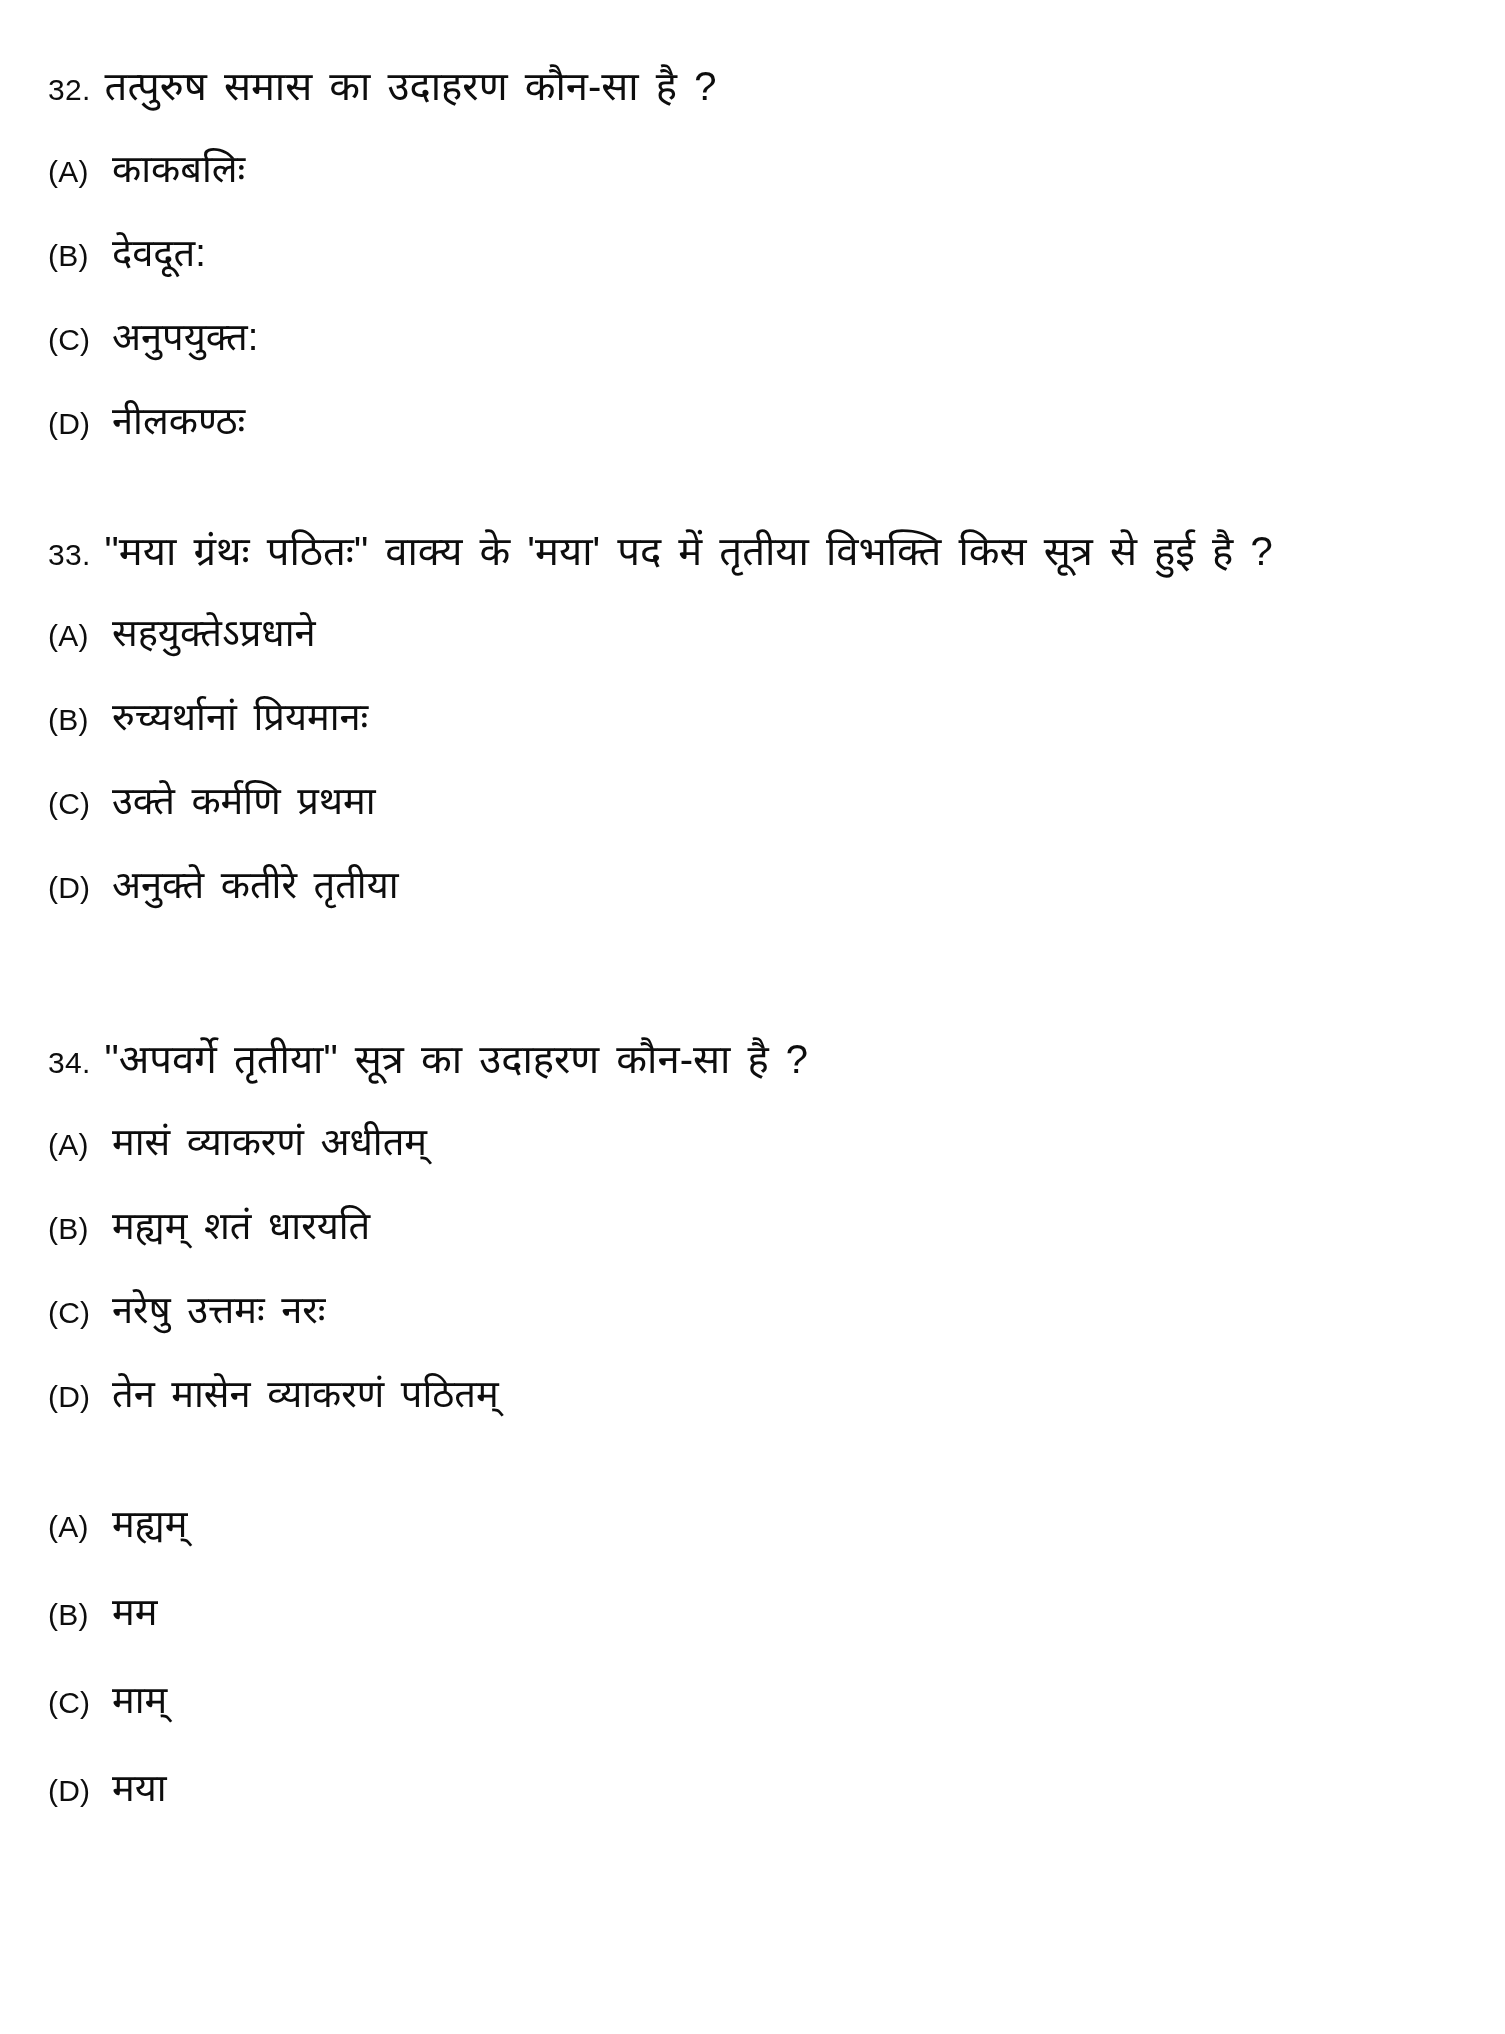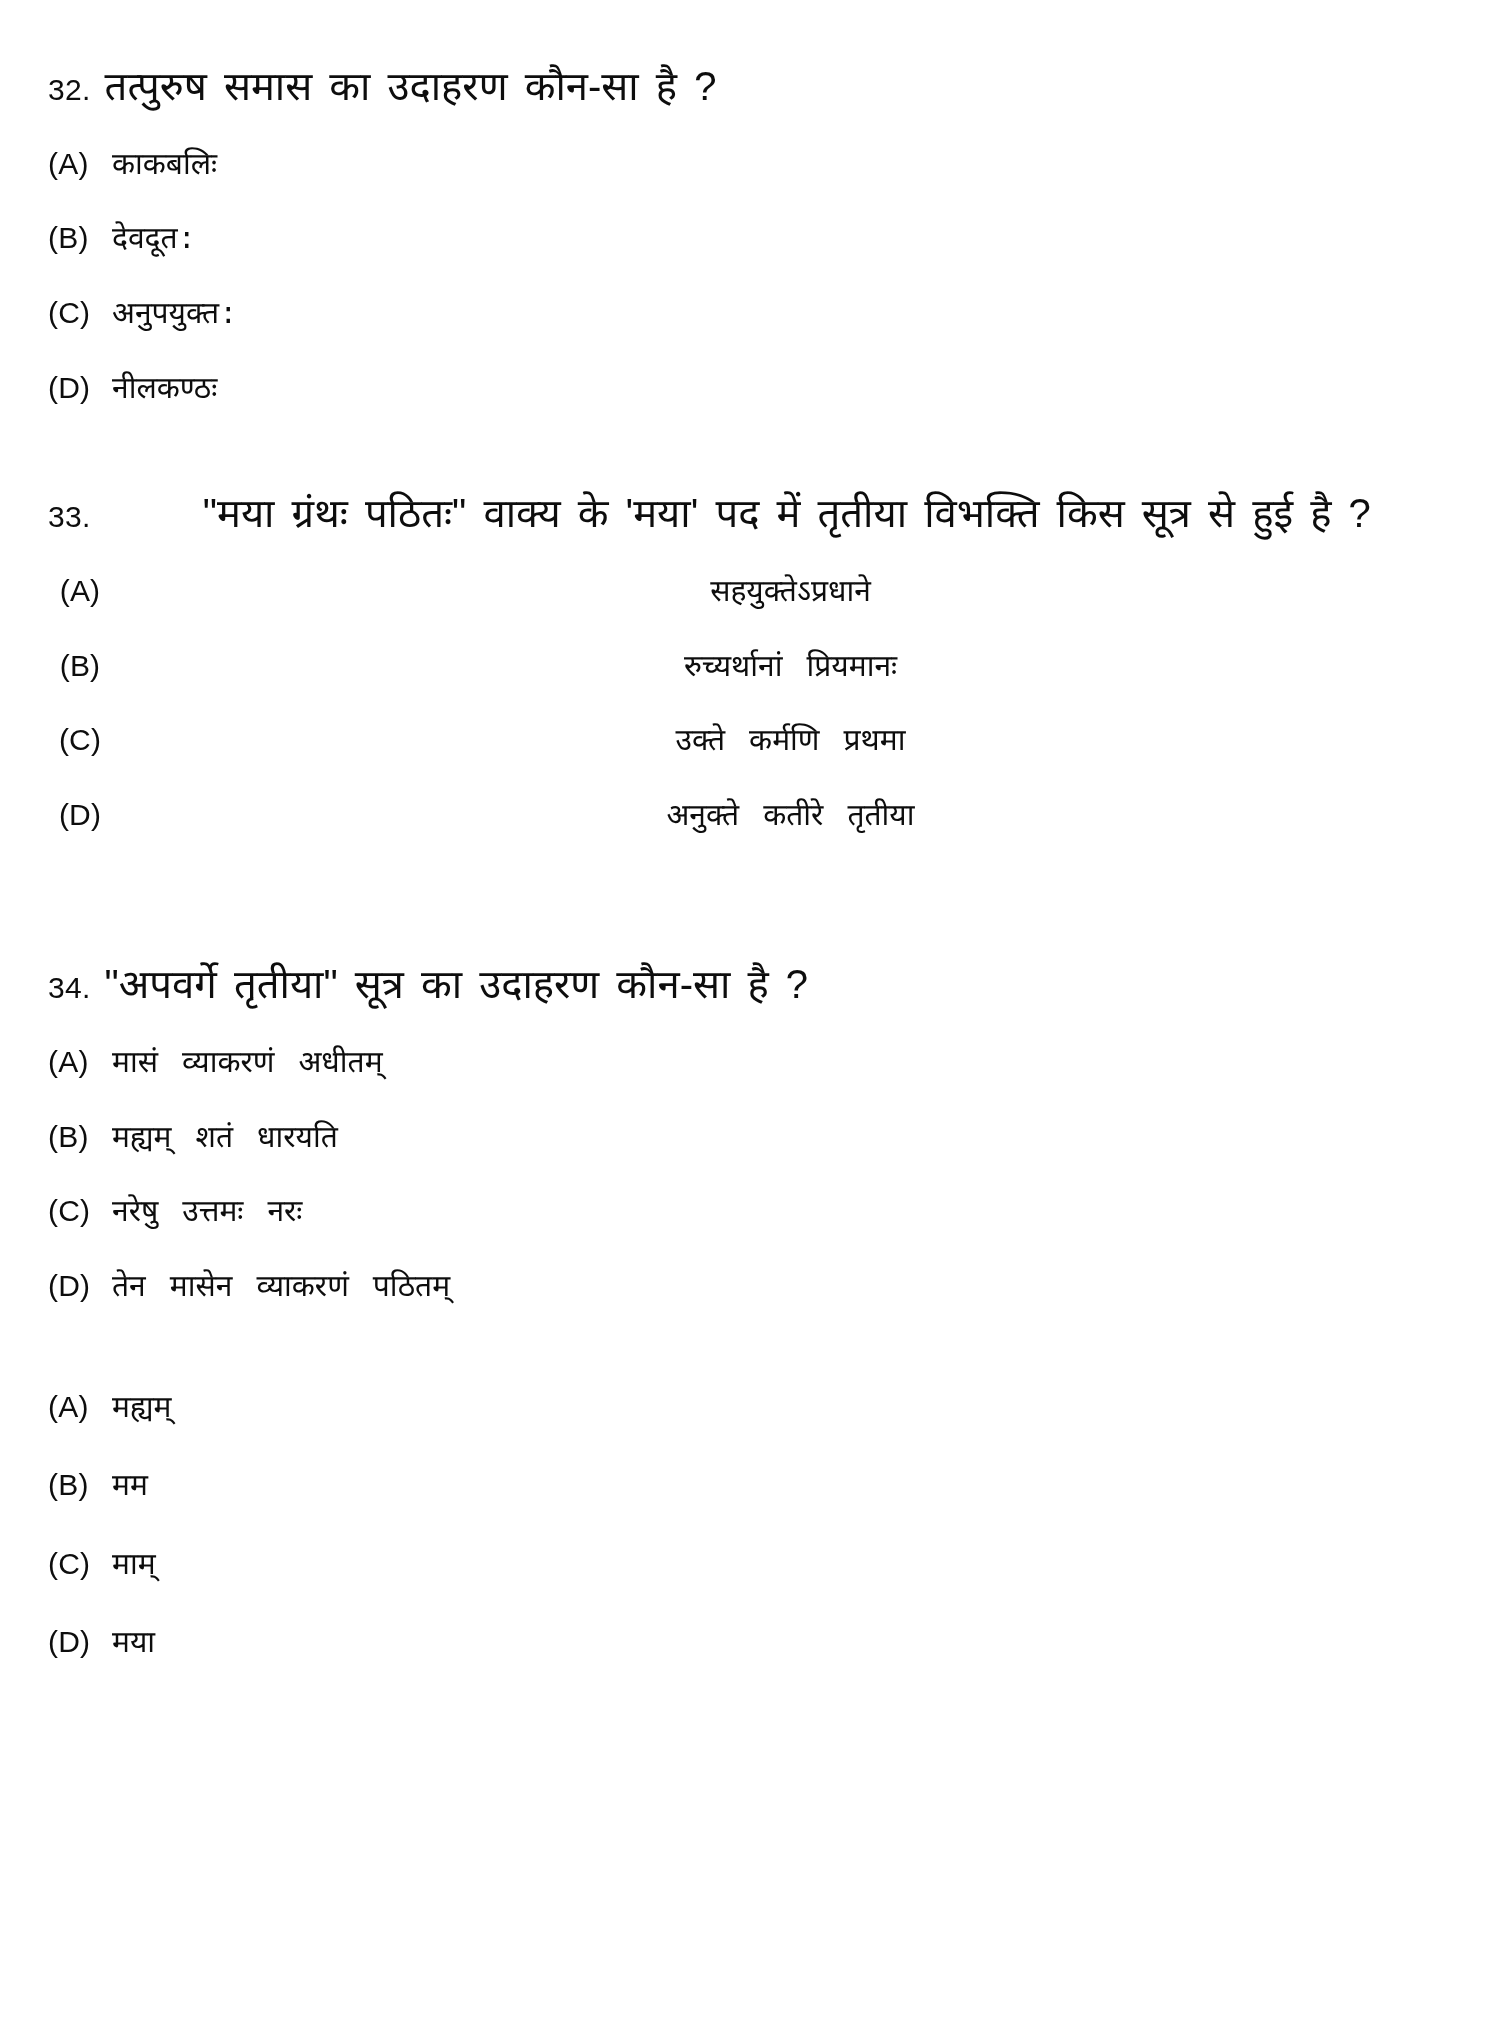--- a/index.html
+++ b/index.html
@@ -52,27 +52,26 @@
   }
   .opt-label {
     flex: 0 0 auto;
     width: 64px;
     font-size: 30px;
     line-height: 1.42;
     letter-spacing: 0.2px;
   }
   .opt-text {
     flex: 1 1 auto;
-    font-size: 30px;
+    font-size: 38px;
     line-height: 1.42;
     word-spacing: 6px;
-    font-family: Liberation Mono, monospace;
   }
   .q32 { margin-top: 14px; }
-  .q33 { margin-top: 74px; text-align: center; }
+  .q33 { margin-top: 74px; }
   .q34 { margin-top: 118px; }
   .q35 { margin-top: 76px; }
   .q32 .option-row { margin-bottom: 30px; }
   .q33 .option-row { margin-bottom: 30px; }
   .q34 .option-row { margin-bottom: 30px; }
   .q35 .option-row { margin-bottom: 34px; }
 </style>
 </head>
 <body>
 

